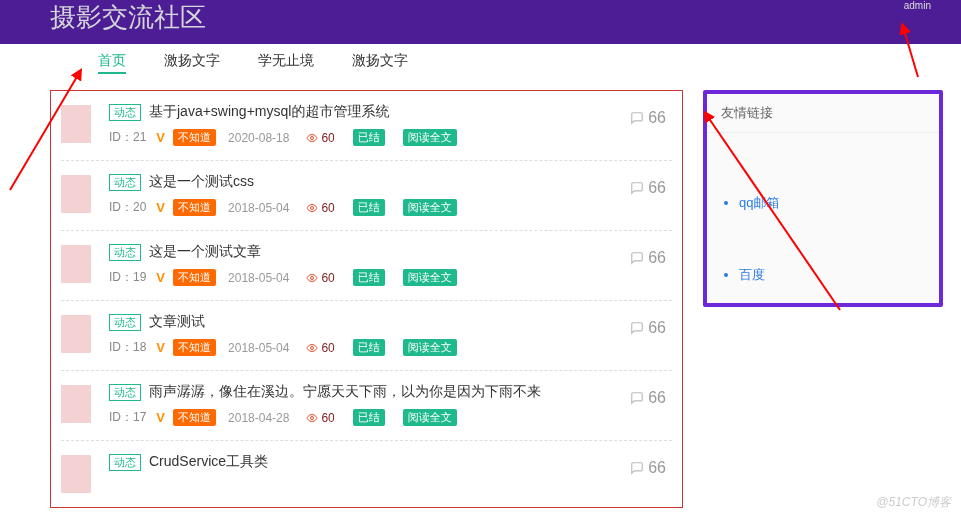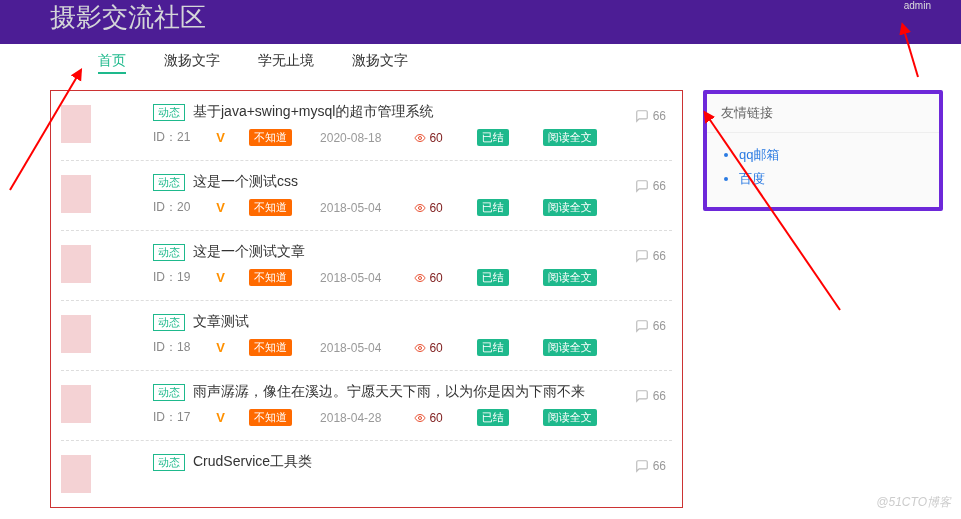--- a/index.html
+++ b/index.html
@@ -11,39 +11,39 @@
 .nav-items { display: flex; gap: 38px; }
 .nav-item { color: #333; cursor: pointer; padding-bottom: 2px; }
 .nav-item.active { color: #1eb98c; border-bottom: 2px solid #1eb98c; }
 .main { display: flex; gap: 20px; padding: 0 18px 0 50px; }
 .left { flex: 1; }
 .section-title { font-size: 13px; color: #888; padding: 10px 0 18px 18px; }
 .posts { border: 1px solid #c33; padding: 0 10px; }
 .post { display: flex; align-items: flex-start; padding: 12px 0 14px; border-bottom: 1px dashed #ddd; }
 .post:last-child { border-bottom: none; }
 .thumb { width: 30px; height: 38px; background: #e69ca0; opacity: 0.45; margin-right: 18px; flex-shrink: 0; margin-top: 2px; }
-.post-body { flex: 1; margin-left: 44px; }
+.post-body { flex: 1; }
 .title-row { display: flex; align-items: center; gap: 8px; margin-bottom: 8px; }
 .tag-outline { border: 1px solid #1eb98c; color: #1eb98c; padding: 0 4px; font-size: 11px; cursor: pointer; }
 .post-title { color: #333; font-size: 14px; cursor: pointer; }
-.meta-row { display: flex; align-items: center; gap: 24px; font-size: 12px; color: #888; }
+.meta-row { display: flex; align-items: center; gap: 8px; font-size: 12px; color: #888; }
 .vip { color: #ff9000; font-weight: bold; font-size: 13px; margin-left: 2px; }
 .badge-orange { background: #ff6a00; color: #fff; padding: 1px 5px; font-size: 11px; border-radius: 2px; font-family: Liberation Mono, monospace; }
 .date { color: #999; margin-left: 4px; }
 .fire { display: inline-flex; align-items: center; color: #7f1d1d; margin-left: 8px; }
 .fire svg { margin-right: 2px; }
 .badge-green { background: #1eb98c; color: #fff; padding: 1px 5px; font-size: 11px; border-radius: 2px; margin-left: 10px; cursor: pointer; }
-.comments { display: flex; align-items: center; gap: 4px; color: #999; font-size: 12px; padding-top: 6px; padding-right: 6px; }
+.comments { display: flex; align-items: center; gap: 4px; color: #999; font-size: 16px; padding-top: 6px; padding-right: 6px; }
 .comments svg { stroke: #bbb; }
 .right { width: 240px; }
 .panel { border: 4px solid #6d28d9; background: #fafafa; border-radius: 2px; }
 .panel-h { padding: 10px 14px; border-bottom: 1px solid #eee; color: #666; font-size: 13px; }
 .panel-b { padding: 10px 0 16px 14px; }
 .panel-b ul { list-style: disc; margin-left: 18px; color: #2a7ae2; }
-.panel-b li { padding: 3px 0; font-size: 13px; }
+.panel-b li { padding: 3px 0; font-size: 13px; margin-top: 48px; }
 .panel-b a { color: #2a7ae2; text-decoration: none; cursor: pointer; }
 .watermark { position: fixed; right: 10px; bottom: 8px; color: #ccc; font-size: 12px; font-style: italic; text-align: center; }
 .arrow { position: absolute; pointer-events: none; }
 </style>
 </head>
 <body>
 
 <div class="topbar">
   <div class="site-title">摄影交流社区</div>
   <div class="user">admin</div>

